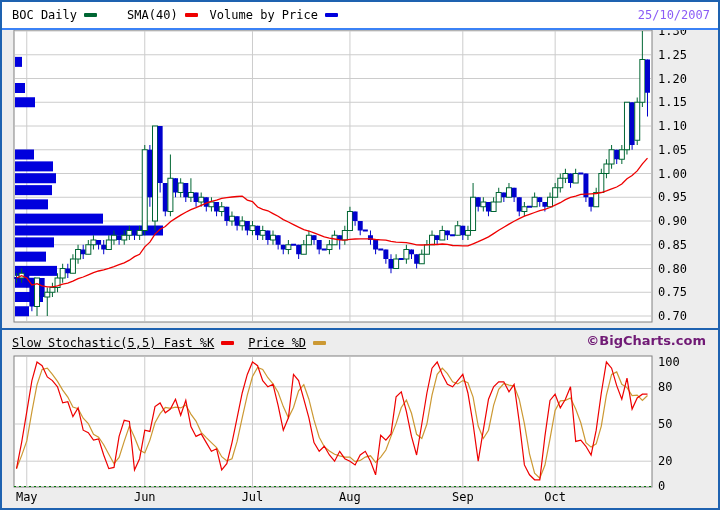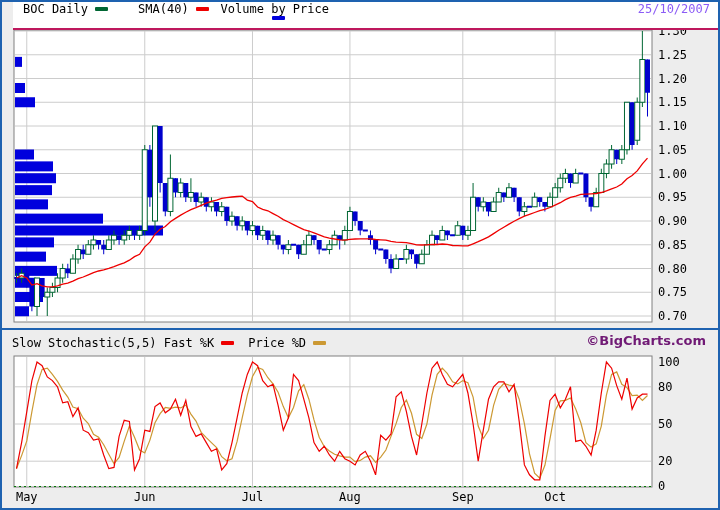--- a/index.html
+++ b/index.html
@@ -1,31 +1,31 @@
 <!DOCTYPE html>
 <html><head>
 <meta charset="utf-8">
 <style>
   html,body{margin:0;padding:0;background:#fff;}
   .frame{position:relative;width:720px;height:510px;box-sizing:border-box;
          border:2px solid #1E62B0;background:#EDEDED;overflow:hidden;
          font-family:"DejaVu Sans Mono",monospace;}
   .legend-bar{position:absolute;top:0;left:0;right:0;height:26px;background:#FFFFFF;
-         border-bottom:2px solid #be185d;display:flex;align-items:flex-start;
-         font-size:12px;color:#000;z-index:2;margin-left:11px;}
+         border-bottom:2px solid #3b82f6;display:flex;align-items:center;
+         font-size:12px;color:#000;z-index:2;}
   .legend-item{display:flex;align-items:center;white-space:nowrap;}
   .legend-bar .legend-item:nth-child(1){margin-left:10px;}
   .legend-bar .legend-item:nth-child(2){margin-left:30px;}
-  .legend-bar .legend-item:nth-child(3){margin-left:12px;flex-direction:column;}
+  .legend-bar .legend-item:nth-child(3){margin-left:12px;}
   .swatch{display:inline-block;width:13px;height:4px;margin-left:7px;border-radius:1px;}
   .chart-date{margin-left:auto;margin-right:8px;font-size:12px;color:#8b5cf6;}
   .separator{position:absolute;left:0;right:0;top:326px;height:2px;background:#1E62B0;z-index:2;}
   .stoch-legend-bar{position:absolute;top:330px;left:10px;height:22px;display:flex;
          align-items:center;font-size:12px;color:#000;z-index:2;}
-  .stoch-legend-bar .legend-item{margin-right:14px;}
+  .stoch-legend-bar .legend-item{margin-right:14px;text-decoration:underline;}
   .watermark{position:absolute;top:331px;right:12px;z-index:2;
          font-family:"DejaVu Sans",sans-serif;font-weight:bold;font-size:13px;color:#701a75;}
   svg#chart-canvas{position:absolute;left:0;top:0;z-index:1;}
   .axis-label{font-family:"DejaVu Sans Mono",monospace;font-size:12px;fill:#000;}
   .month-label{font-family:"DejaVu Sans Mono",monospace;font-size:12px;fill:#000;}
 </style>
 </head>
 <body>
 
 <div class="frame">

